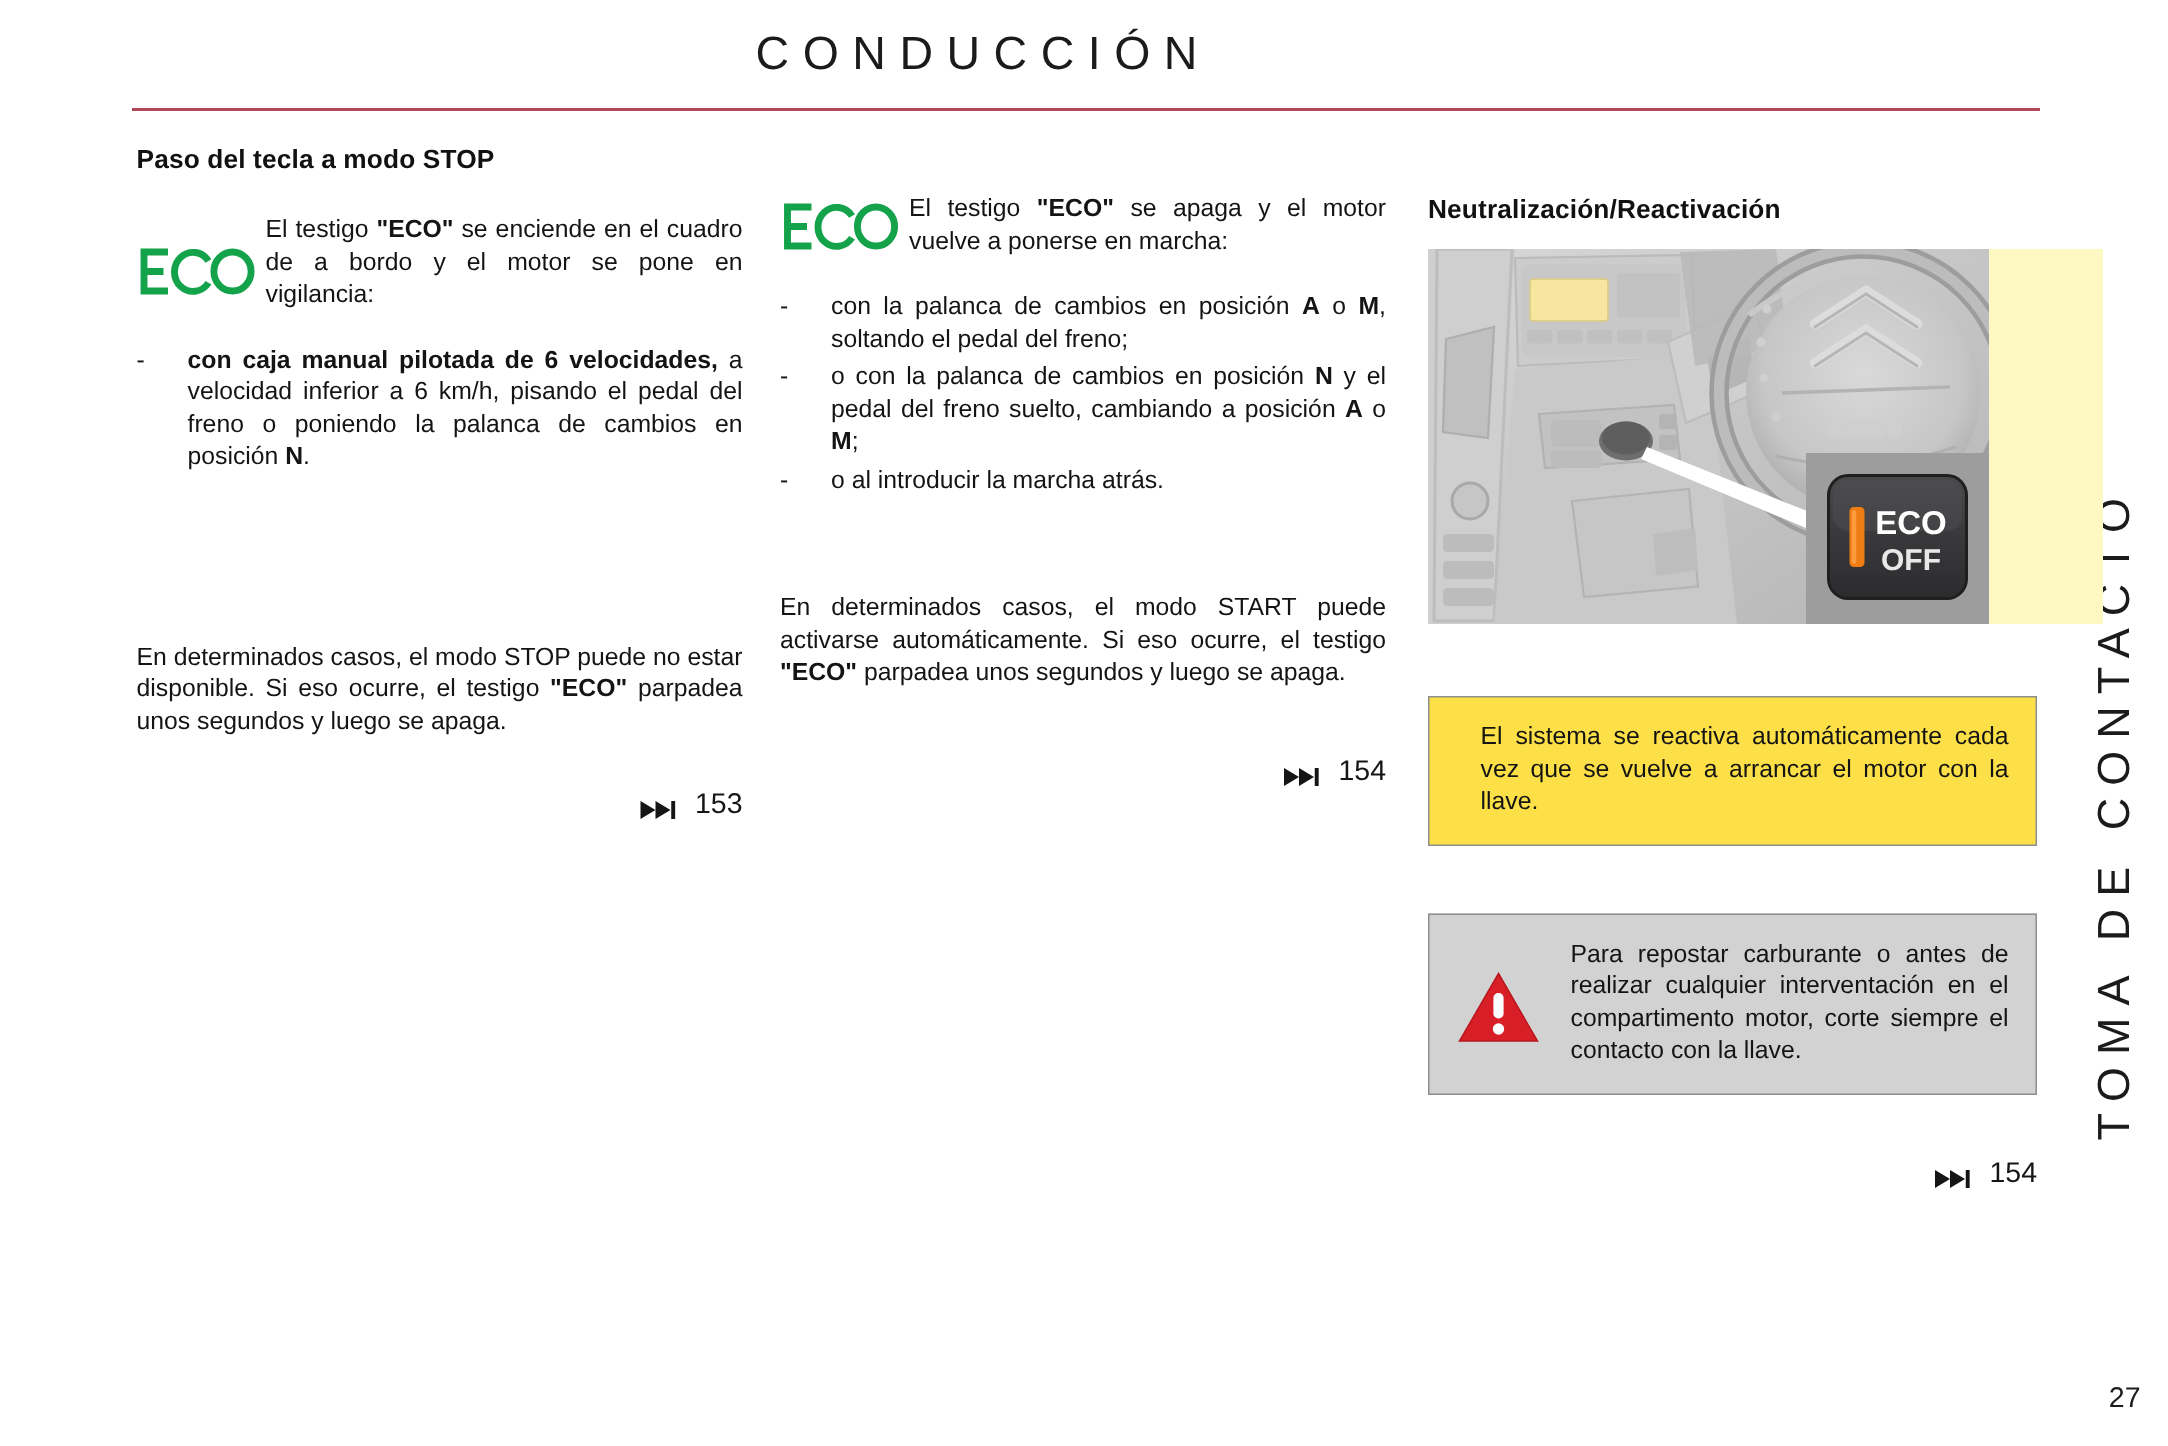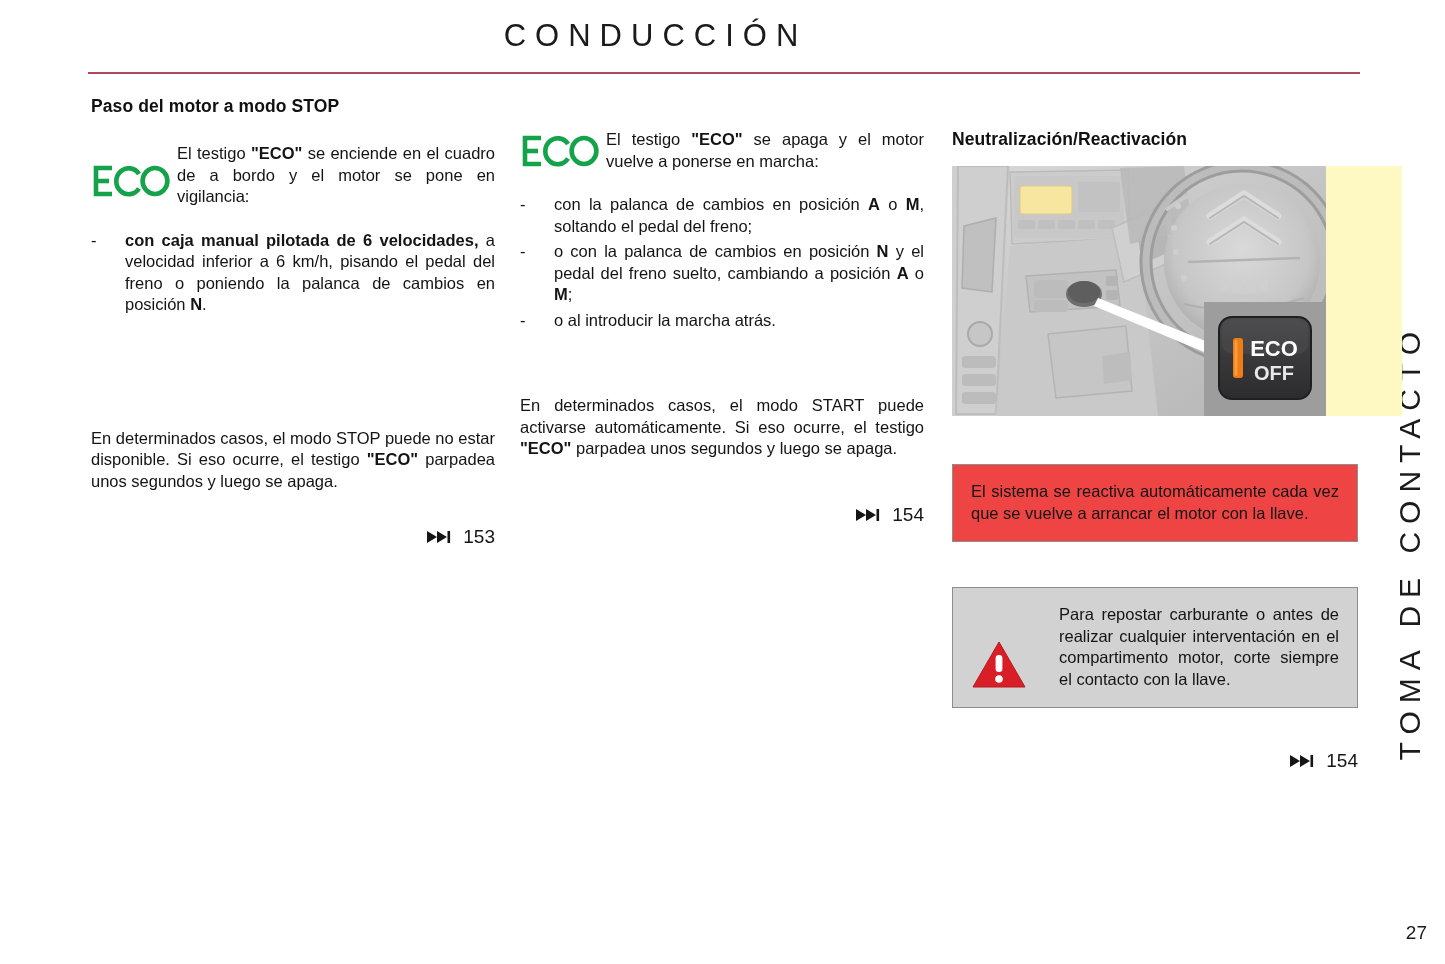--- a/index.html
+++ b/index.html
@@ -136,58 +136,58 @@
   }
   ul.dash-list li .dash {
     position: absolute;
     left: 0;
     top: 0;
   }
 
   
   .xref {
     display: flex;
-    align-items: center;
+    align-items: flex-end;
     justify-content: flex-end;
     gap: 11px;
     font-size: 19px;
     color: #151515;
   }
   .xref svg { display: block; }
 
   
   .illus-wrap {
     width: 450px;
     height: 250px;
     position: relative;
     overflow: hidden;
     background: #fef9c3;
   }
   .illus-svg { position: absolute; left: 0; top: 0; }
 
   
   .info-box {
-    background: #ef4444;
+    background: #fde047;
     border: 1px solid #8e8e8e;
-    padding: 16px 18px 17px 18px;
+    padding: 16px 18px 17px 34px;
   }
   .info-box p {
     margin: 0;
     font-size: 16.5px;
     line-height: 21.5px;
     text-align: justify;
     color: #141414;
   }
   .warn-box {
     background: #d2d2d2;
     border: 1px solid #8e8e8e;
     padding: 16px 18px 17px 18px;
     display: flex;
-    gap: 30px;
-    align-items: flex-end;
+    gap: 18px;
+    align-items: center;
   }
   .warn-icon { flex: 0 0 58px; padding-top: 6px; }
   .warn-icon svg { display: block; }
   .warn-box .warn-text { flex: 1 1 auto; }
   .warn-box p {
     margin: 0;
     font-size: 16.5px;
     line-height: 21.5px;
     text-align: justify;
     color: #141414;
@@ -201,21 +201,21 @@
 
 <div class="side-tab">
   <span class="side-tab-text">TOMA DE CONTACTO</span>
 </div>
 
 <div class="page-number">27</div>
 
 <div class="col col-left">
 
 
-  <h3 class="sub-title">Paso del motor a modo STOP</h3>
+  <h3 class="sub-title">Paso del tecla a modo STOP</h3>
 
   <div class="eco-row">
     <div class="eco-logo">
       <svg width="80" height="36" viewBox="0 0 80 36">
         <g fill="none" stroke="#14a34a" stroke-width="4.6" stroke-linecap="butt">
 
           <path d="M21 5 H5 V31 H21"></path>
           <path d="M5 18 H18"></path>
 
           <path d="M48 11 A12.4 13 0 1 0 48 25.5"></path>

